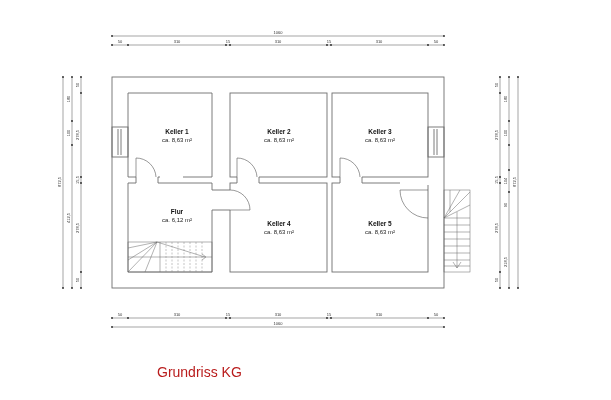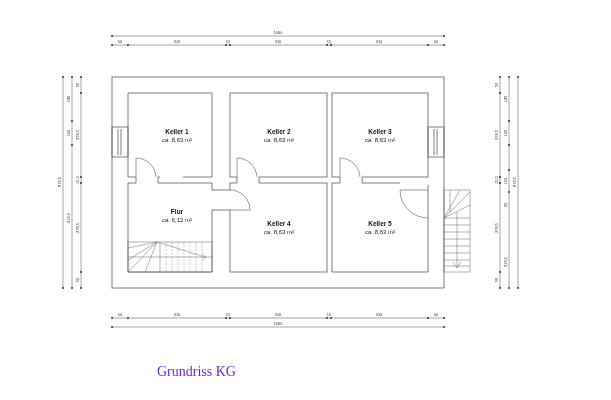--- a/index.html
+++ b/index.html
@@ -7,21 +7,21 @@
   svg { position: absolute; left: 0; top: 0; }
   .wall { fill: none; stroke: #6e6e6e; stroke-width: 0.9; }
   .dim { stroke: #4a4a4a; stroke-width: 0.5; fill: none; }
   .tick { fill: #222; }
   .dimtxt { font-family: "Liberation Sans", sans-serif; font-size: 4px; fill: #333; }
   .room-name { font-family: "Liberation Sans", sans-serif; font-size: 6.5px; font-weight: bold; fill: #111; }
   .room-area { font-family: "Liberation Sans", sans-serif; font-size: 6px; fill: #222; }
   .door { fill: none; stroke: #555; stroke-width: 0.6; }
   .stair { fill: none; stroke: #666; stroke-width: 0.5; }
   .stair-dash { fill: none; stroke: #888; stroke-width: 0.5; stroke-dasharray: 2 1.5; }
-  .title { position: absolute; left: 157px; top: 364px; font-size: 14px; color: #6d28d9; font-family: Liberation Serif, serif; }
+  .title { position: absolute; left: 157px; top: 364px; font-size: 14px; color: #b91c1c; font-family: Liberation Sans, sans-serif; }
 </style>
 </head>
 <body>
 
 <svg width="611" height="400" viewBox="0 0 611 400">
 
   <g>
     <line class="dim" x1="112" y1="36" x2="444" y2="36"></line>
     <circle class="tick" cx="112" cy="36" r="0.9"></circle>
       <circle class="tick" cx="444" cy="36" r="0.9"></circle>

